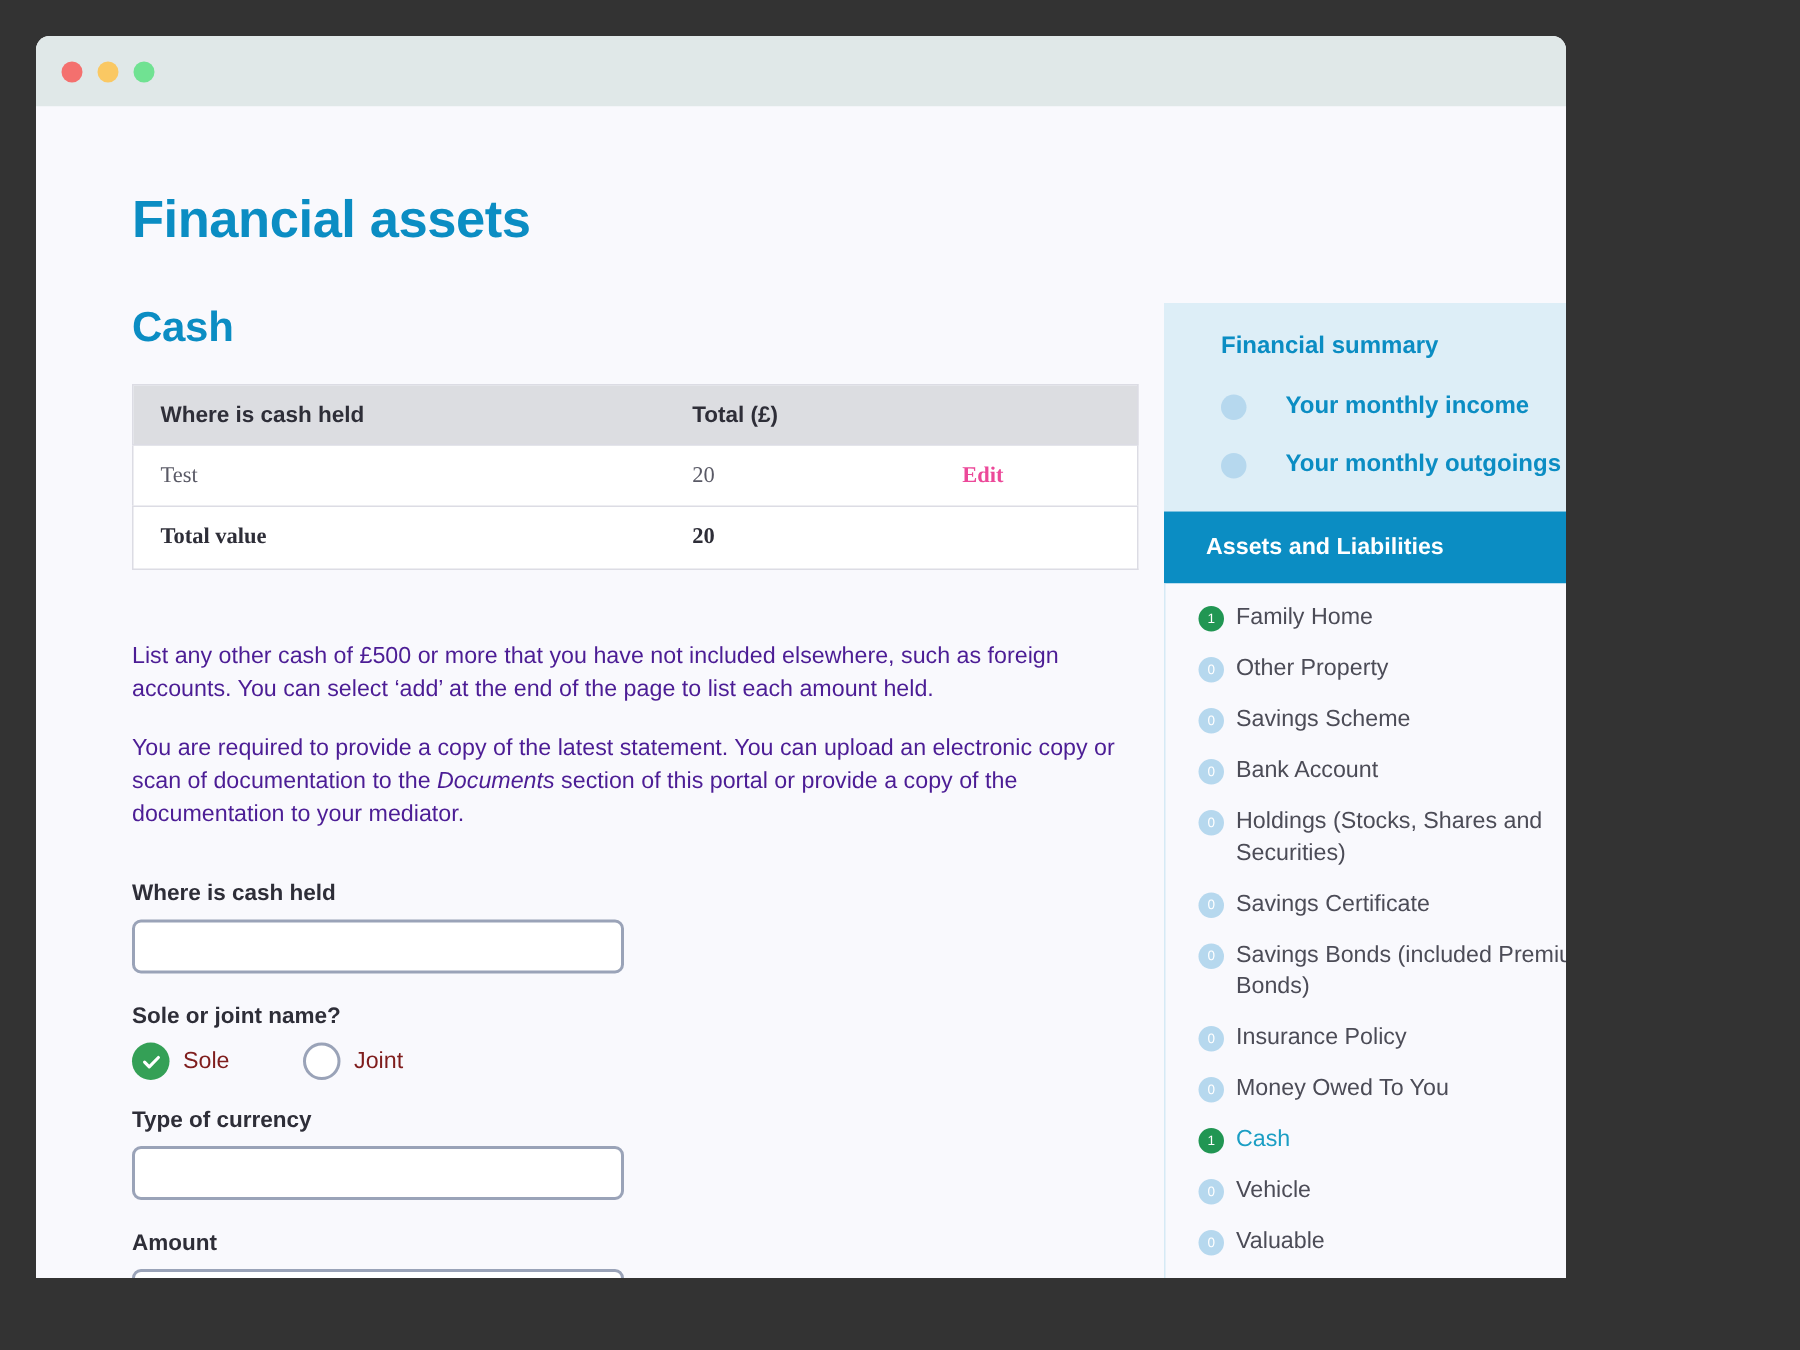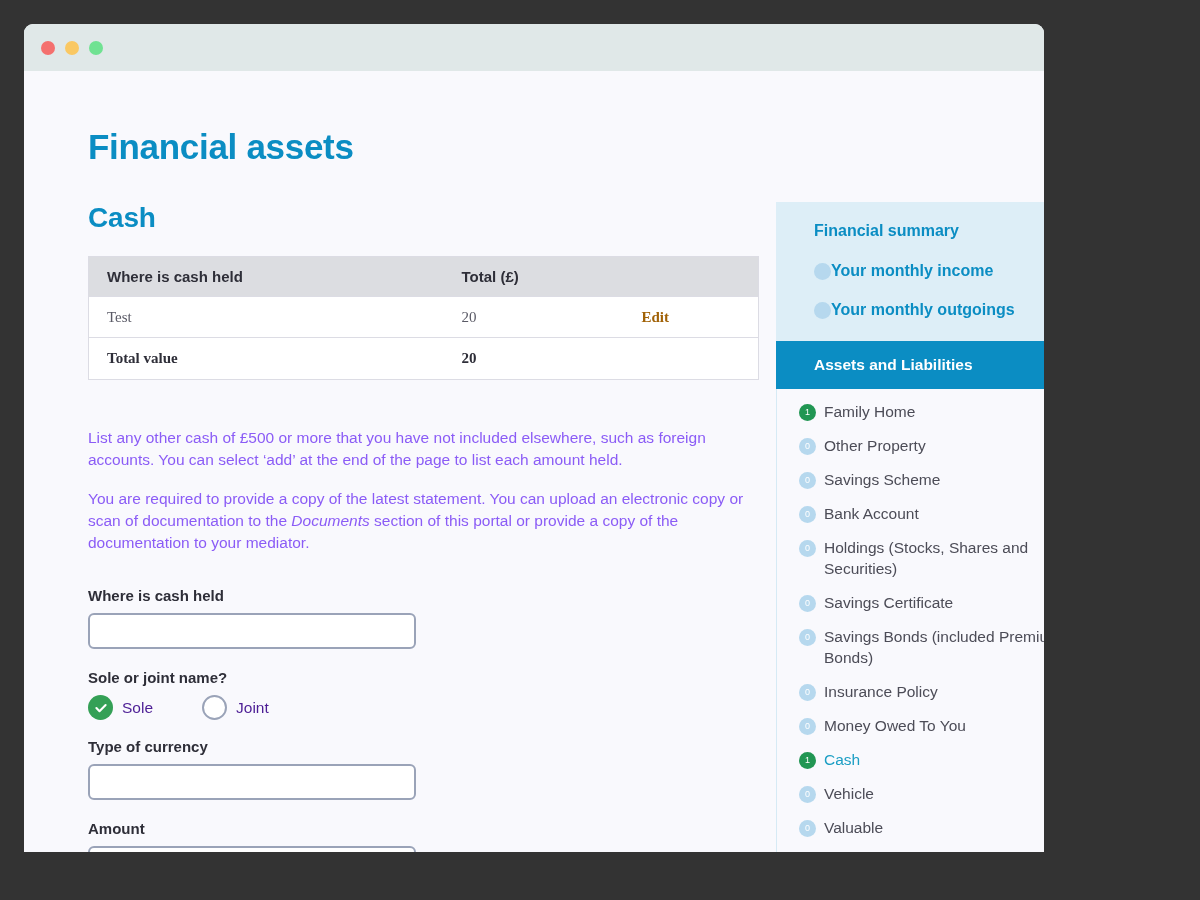--- a/index.html
+++ b/index.html
@@ -106,33 +106,33 @@
   .cash-table td.num   { color: #5a5a66; }
   .col-name   { width: 355px; }
   .col-total  { width: 180px; }
   .col-action { width: 135px; }
   .row-total td {
     font-weight: bold;
     color: #2e2e38;
     height: 41px;
   }
   .edit-link {
-    color: #a16207;
+    color: #ec4899;
     font-weight: bold;
     font-size: 15px;
     text-decoration: none;
     cursor: pointer;
   }
 
   
   .copy {
     margin: 47px 0 0 0;
     font-size: 15.5px;
     line-height: 22px;
-    color: #8b5cf6;
+    color: #4c1d95;
     width: 668px;
   }
   .copy + .copy { margin-top: 17px; }
   .copy em { font-style: italic; }
 
   
   .form { margin-top: 33px; }
   .field-label {
     display: block;
     font-size: 15px;
@@ -177,21 +177,21 @@
     box-sizing: border-box;
     display: flex;
     align-items: center;
     justify-content: center;
   }
   .radio-mark.on  { background: #34a056; border: none; }
   .radio-mark.off { background: #ffffff; border: 2px solid #9aa3b8; }
   .radio-mark.on svg { display: block; }
   .radio-text {
     font-size: 15.5px;
-    color: #4c1d95;
+    color: #7f1d1d;
   }
 
   
   .sidebar {
     position: absolute;
     left: 752px;
     top: 131px;
     width: 336px;
   }
   .summary-box {
@@ -201,21 +201,21 @@
   .summary-head {
     font-size: 16px;
     font-weight: bold;
     color: #0b8dc3;
     padding: 0 16px 0 38px;
     margin-bottom: 22px;
   }
   .summary-item {
     display: flex;
     align-items: center;
-    gap: 0;
+    gap: 26px;
     padding: 0 38px;
     margin-bottom: 21px;
     cursor: pointer;
   }
   .summary-item:last-child { margin-bottom: 0; }
   .summary-bullet {
     width: 17px;
     height: 17px;
     border-radius: 50%;
     background: #b6d8ee;
@@ -225,21 +225,21 @@
     font-size: 16px;
     font-weight: bold;
     color: #0b8dc3;
   }
 
   .section-bar {
     background: #0b8dc3;
     color: #ffffff;
     font-size: 15.5px;
     font-weight: bold;
-    padding: 15px 38px;
+    padding: 15px 28px;
   }
 
   .asset-list {
     border-left: 1px solid #d6eaf5;
     border-right: 1px solid #d6eaf5;
     padding: 12px 0 0 0;
     background: #f9f9fd;
   }
   .asset-item {
     display: flex;

